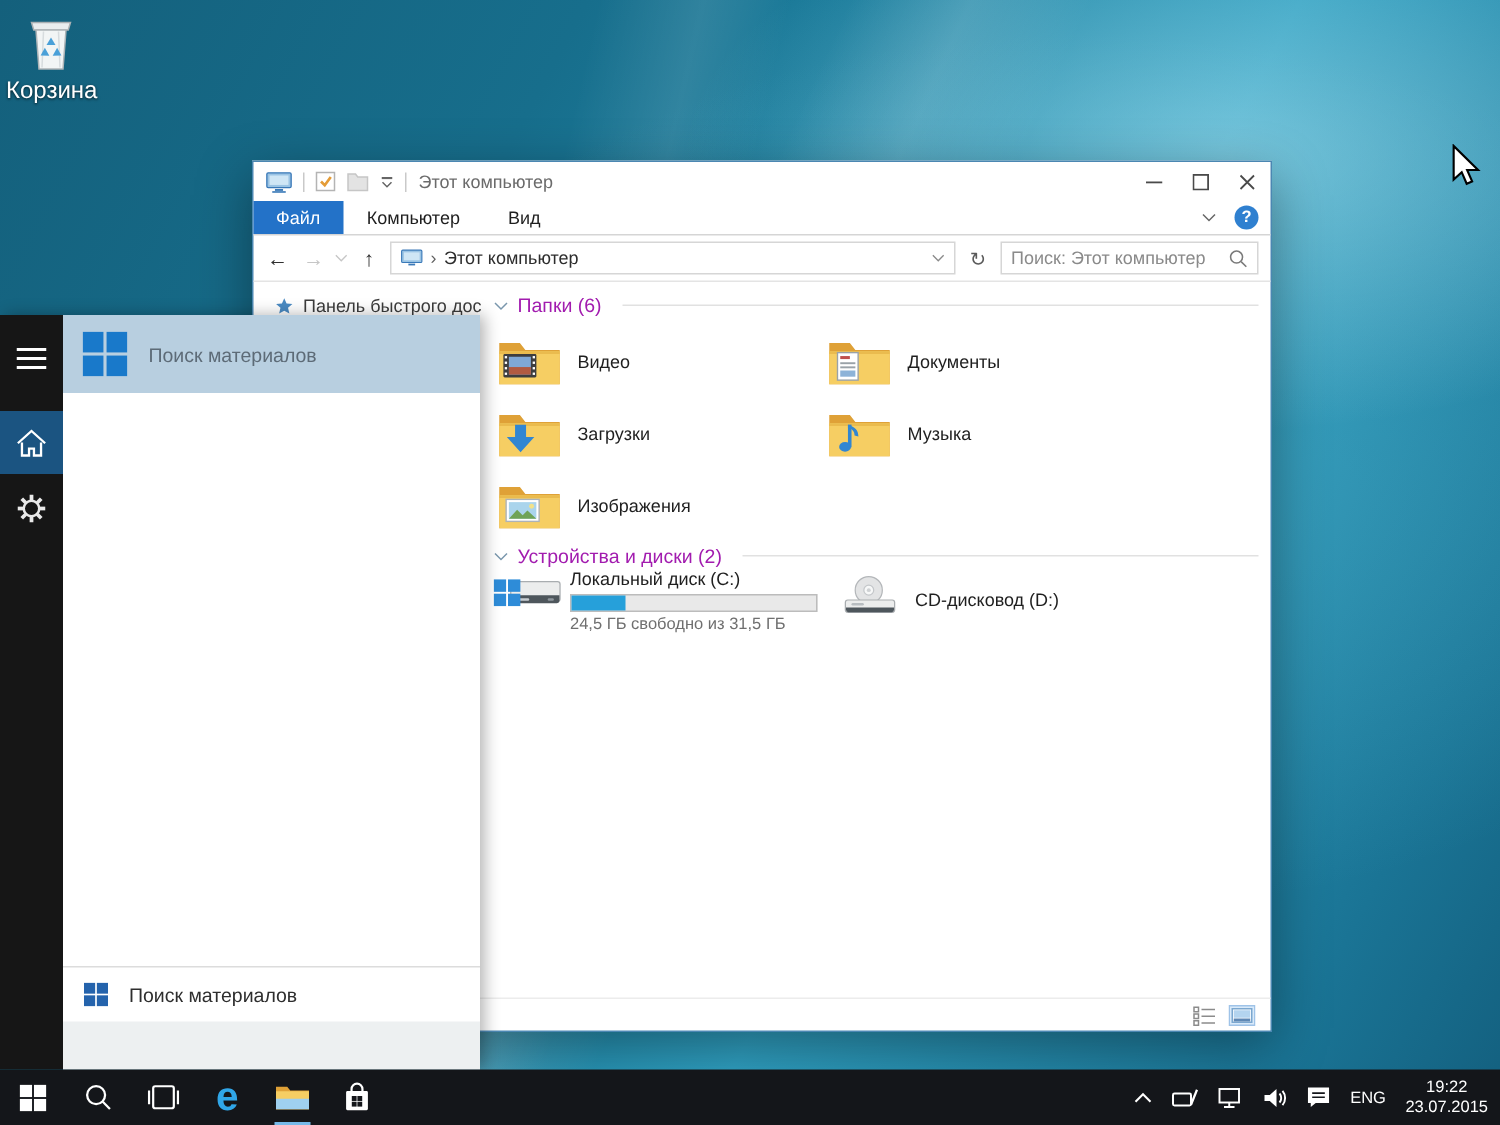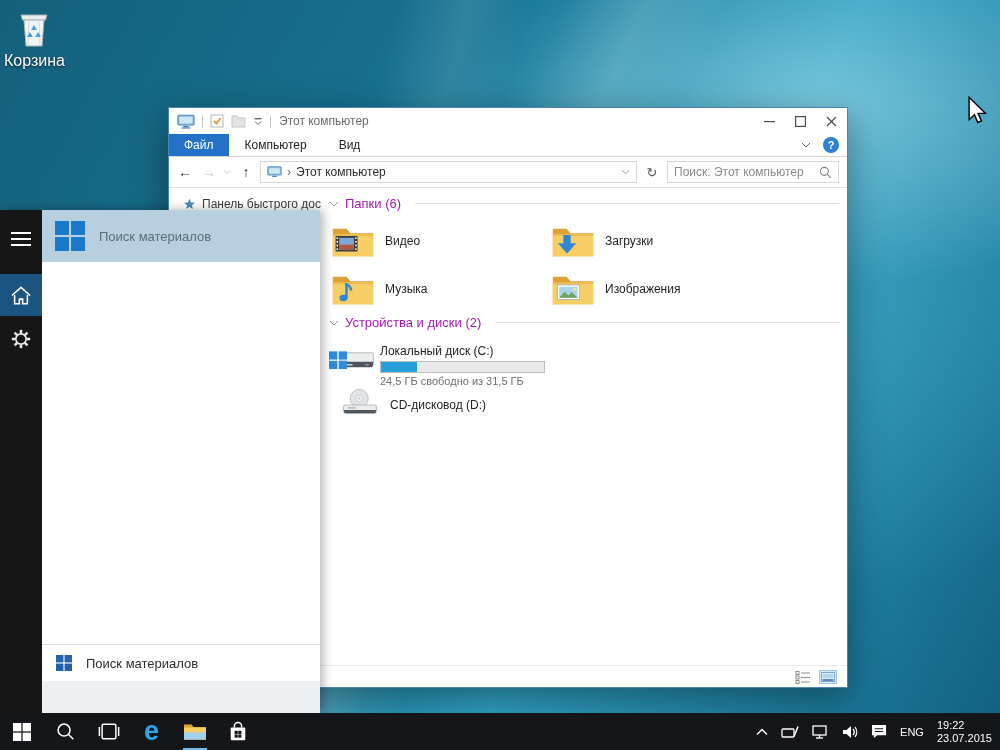--- a/index.html
+++ b/index.html
@@ -60,21 +60,21 @@
   .navpane { width:152px; padding:9px 0 0 14px; overflow:hidden; flex:0 0 auto; }
   .nav-item { display:flex; align-items:center; gap:6px; font-size:12px; color:#3c3c3c; white-space:nowrap; }
   .mainpane { flex:1; padding:6px 8px 0 8px; overflow:hidden; }
   .group-hdr { display:flex; align-items:center; gap:6px; margin:2px 0 0 0; }
   .group-hdr .g-label { font-size:13px; color:#a21caf; white-space:nowrap; }
   .group-hdr .rule { flex:1; height:1px; background:#e1e1e1; margin-left:8px; }
   .folders-grid { display:grid; grid-template-columns:220px 220px; grid-auto-rows:48px; margin-top:6px; }
   .tile { display:flex; align-items:center; gap:10px; padding-left:2px; }
   .tile .f-label { font-size:12px; color:#1f1f1f; white-space:nowrap; }
 
-  .drives-row { display:flex; margin-top:13px;flex-direction:column; }
+  .drives-row { display:flex; margin-top:0; }
   .drive-c { width:220px; display:flex; gap:5px; }
   .drive-info { display:flex; flex-direction:column; padding-top:1px; }
   .drive-name { font-size:12px; color:#1f1f1f; white-space:nowrap; }
   .cap-bar { width:165px; height:12px; border:1px solid #bcbcbc; background:#e9e9e9; margin:3px 0 2px 0; }
   .cap-fill { height:100%; width:22%; background:#26a0da; }
   .cap-text { font-size:11px; color:#6f6f6f; white-space:nowrap; }
   .drive-d { display:flex; align-items:center; gap:7px; margin-left:8px; }
 
   .statusbar { height:22px; border-top:1px solid #ececec; display:flex; align-items:center;
                justify-content:flex-end; gap:8px; padding-right:10px; flex:0 0 auto; }
@@ -99,21 +99,21 @@
   
   .taskbar { position:absolute; left:0; bottom:0; width:1000px; height:37px; background:#14161a;
              display:flex; align-items:center; z-index:10; }
   .tb-left { display:flex; height:100%; }
   .tb-btn { width:44px; height:37px; display:flex; align-items:center; justify-content:center; position:relative; }
   .tb-btn.narrow { width:43px; }
   .edge-e { font-size:27px; font-weight:bold; color:#30a6e8; line-height:27px; }
   .tb-indicator { position:absolute; bottom:0; left:10px; width:24px; height:2px; background:#76b9e8; }
   .tb-right { margin-left:auto; display:flex; align-items:center; gap:13px; padding-right:8px; height:100%; }
   .tray-lang { font-size:11px; color:#fff; }
-  .tray-clock { text-align:left; font-size:11px; color:#fff; line-height:13px; }
+  .tray-clock { text-align:center; font-size:11px; color:#fff; line-height:13px; }
 
   
   .cursor { position:absolute; left:966px; top:96px; z-index:20; }
 </style>
 </head>
 <body>
 
 <div class="screen">
 
   <svg width="0" height="0" style="position:absolute" aria-hidden="true">
@@ -290,20 +290,33 @@
                   <rect x="26.3" y="13.5" width="1.7" height="1.7"></rect>
                     <rect x="26.3" y="17.5" width="1.7" height="1.7"></rect>
                   <rect x="26.3" y="21.5" width="1.7" height="1.7"></rect>
                     <rect x="26.3" y="25.5" width="1.7" height="1.7"></rect>
                 </g>
               </svg>
             </span>
             <span class="f-label">Видео</span>
           </div>
 
+          <div class="tile">
+            <span>
+              <svg width="44" height="33" viewBox="0 0 48 36">
+                <use href="#sym-folder"></use>
+                <rect x="8" y="11" width="15" height="20" fill="#fff" stroke="#9aa2a8"></rect>
+                <rect x="10" y="13.5" width="7" height="2.2" fill="#c0504d"></rect>
+                <rect x="10" y="18" width="11" height="1.4" fill="#9aa2a8"></rect>
+                <rect x="10" y="21" width="11" height="1.4" fill="#9aa2a8"></rect>
+                <rect x="10" y="24" width="11" height="4.5" fill="#8db3d8"></rect>
+              </svg>
+            </span>
+            <span class="f-label">Документы</span>
+          </div>
 
           <div class="tile">
             <span>
               <svg width="44" height="33" viewBox="0 0 48 36">
                 <use href="#sym-folder"></use>
                 <path d="M13.5 11h8v9h6L17.5 31 7.5 20h6z" fill="#3186d2"></path>
               </svg>
             </span>
             <span class="f-label">Загрузки</span>
           </div>

